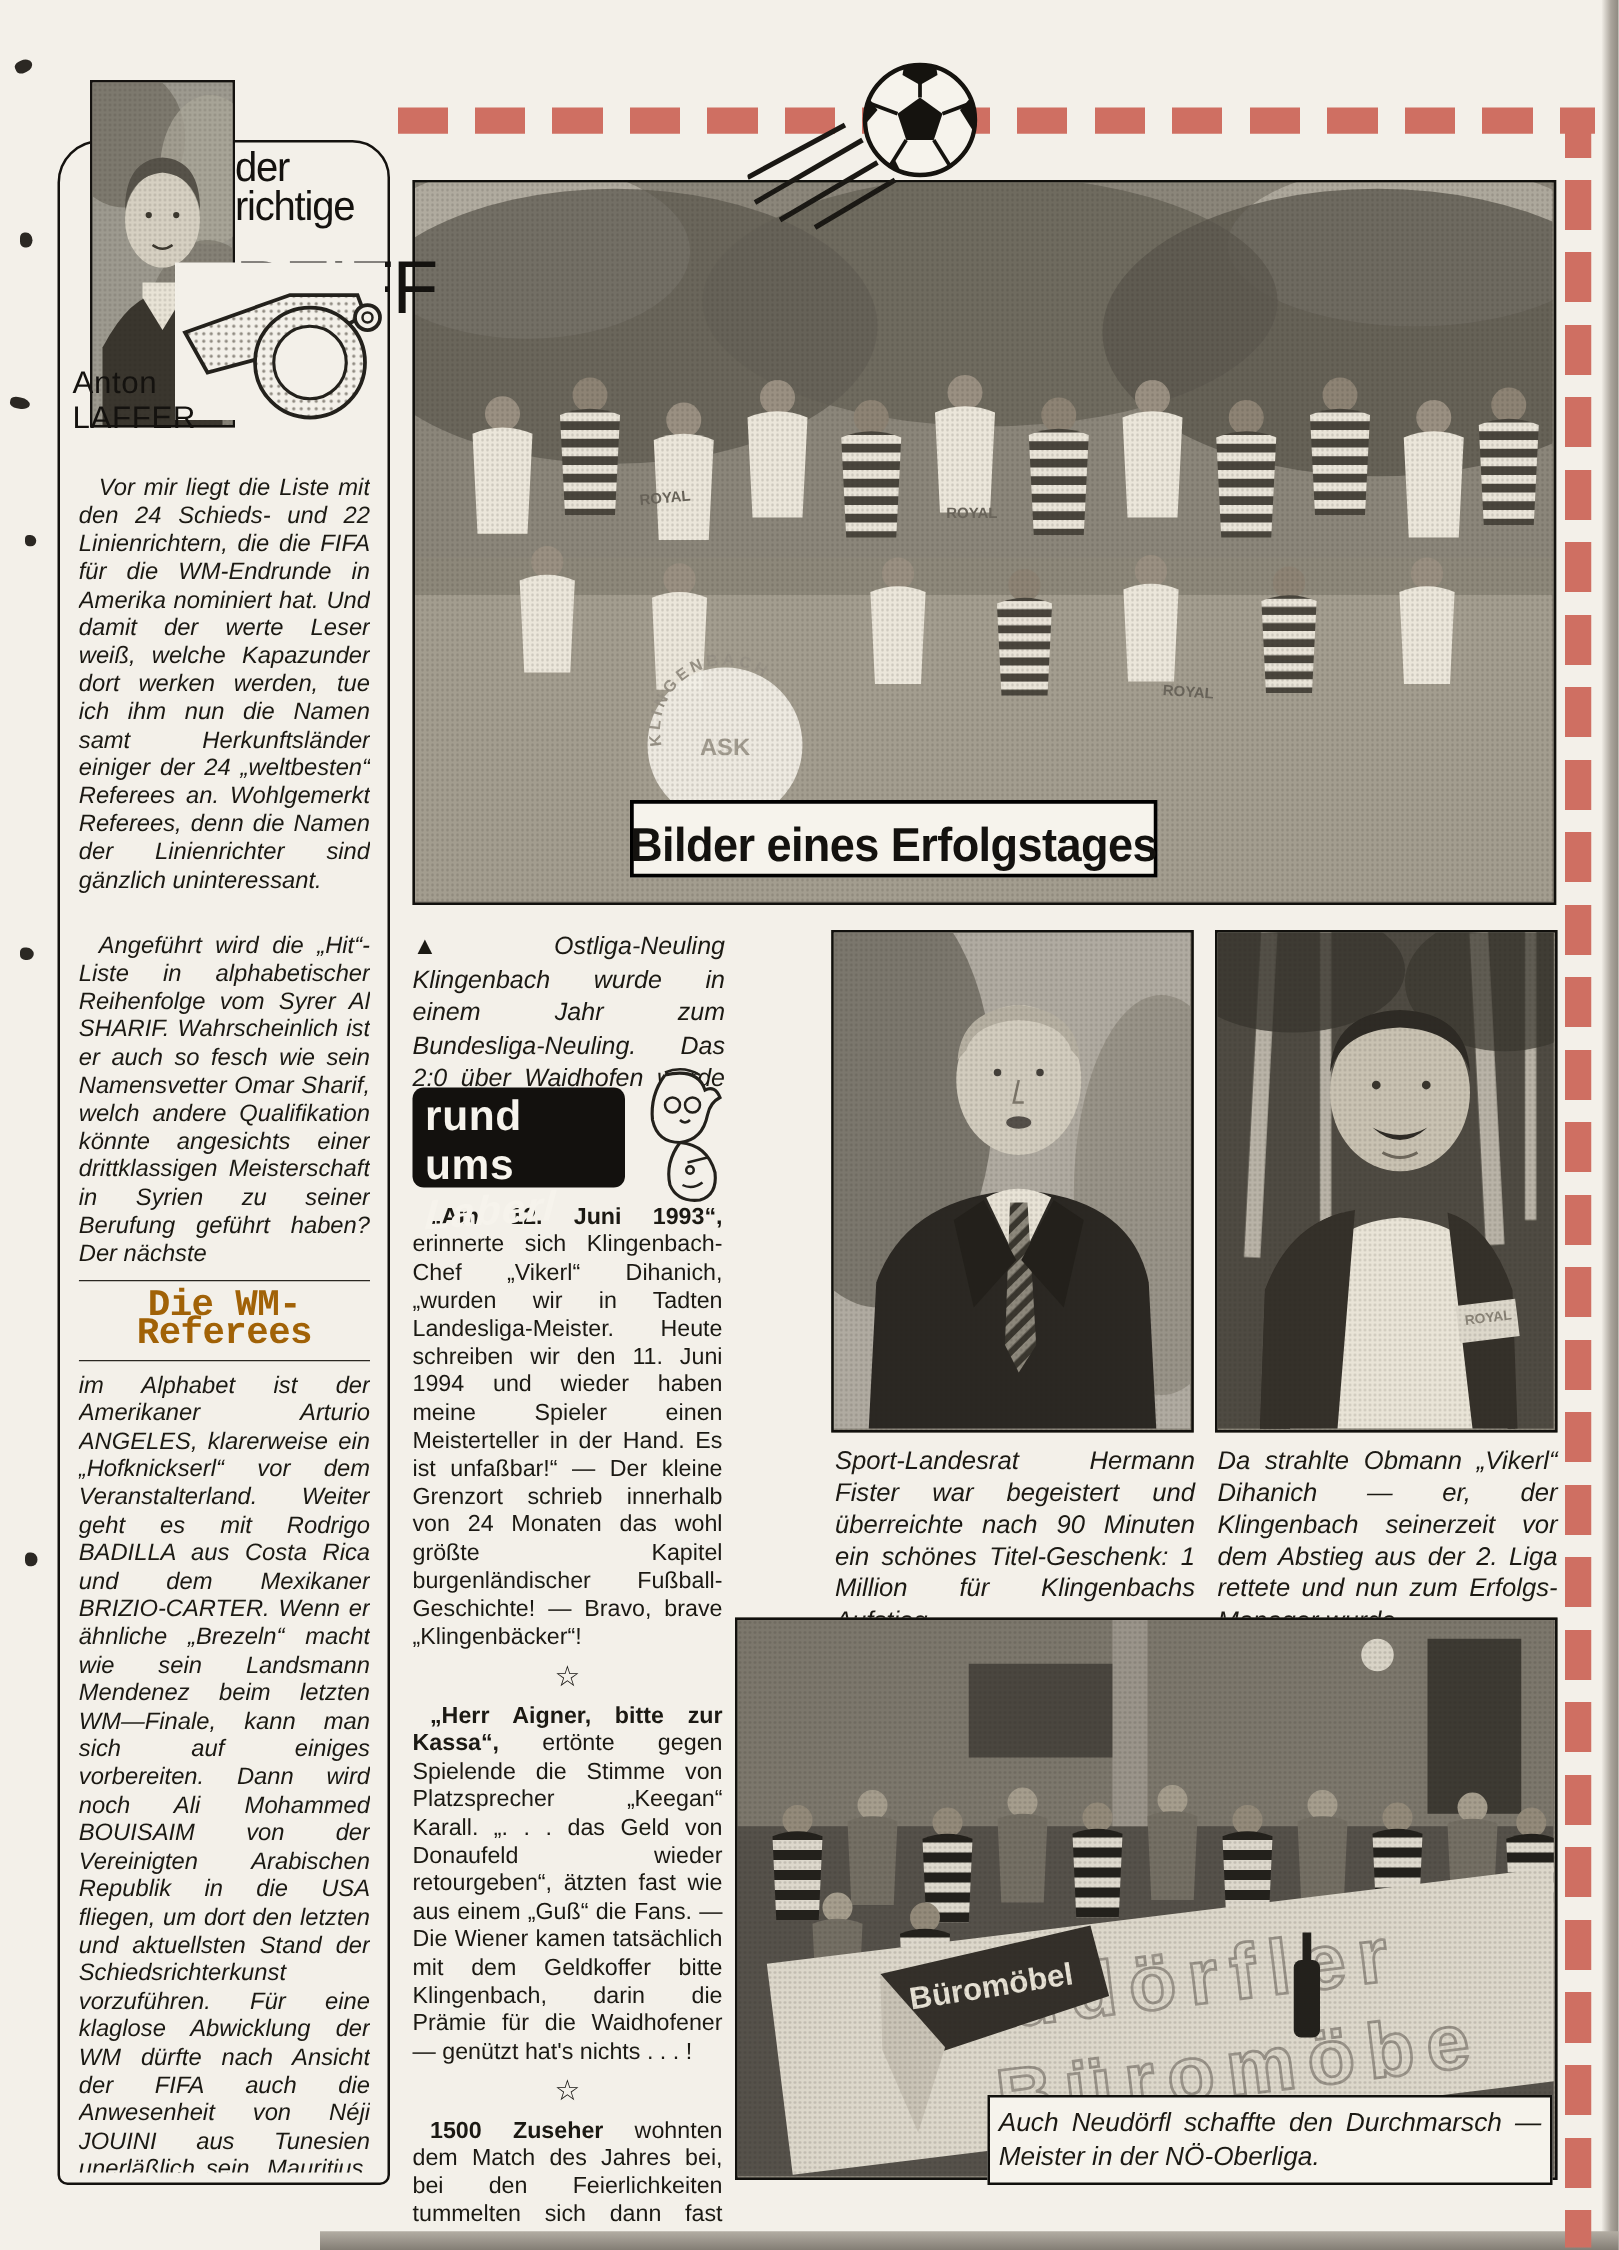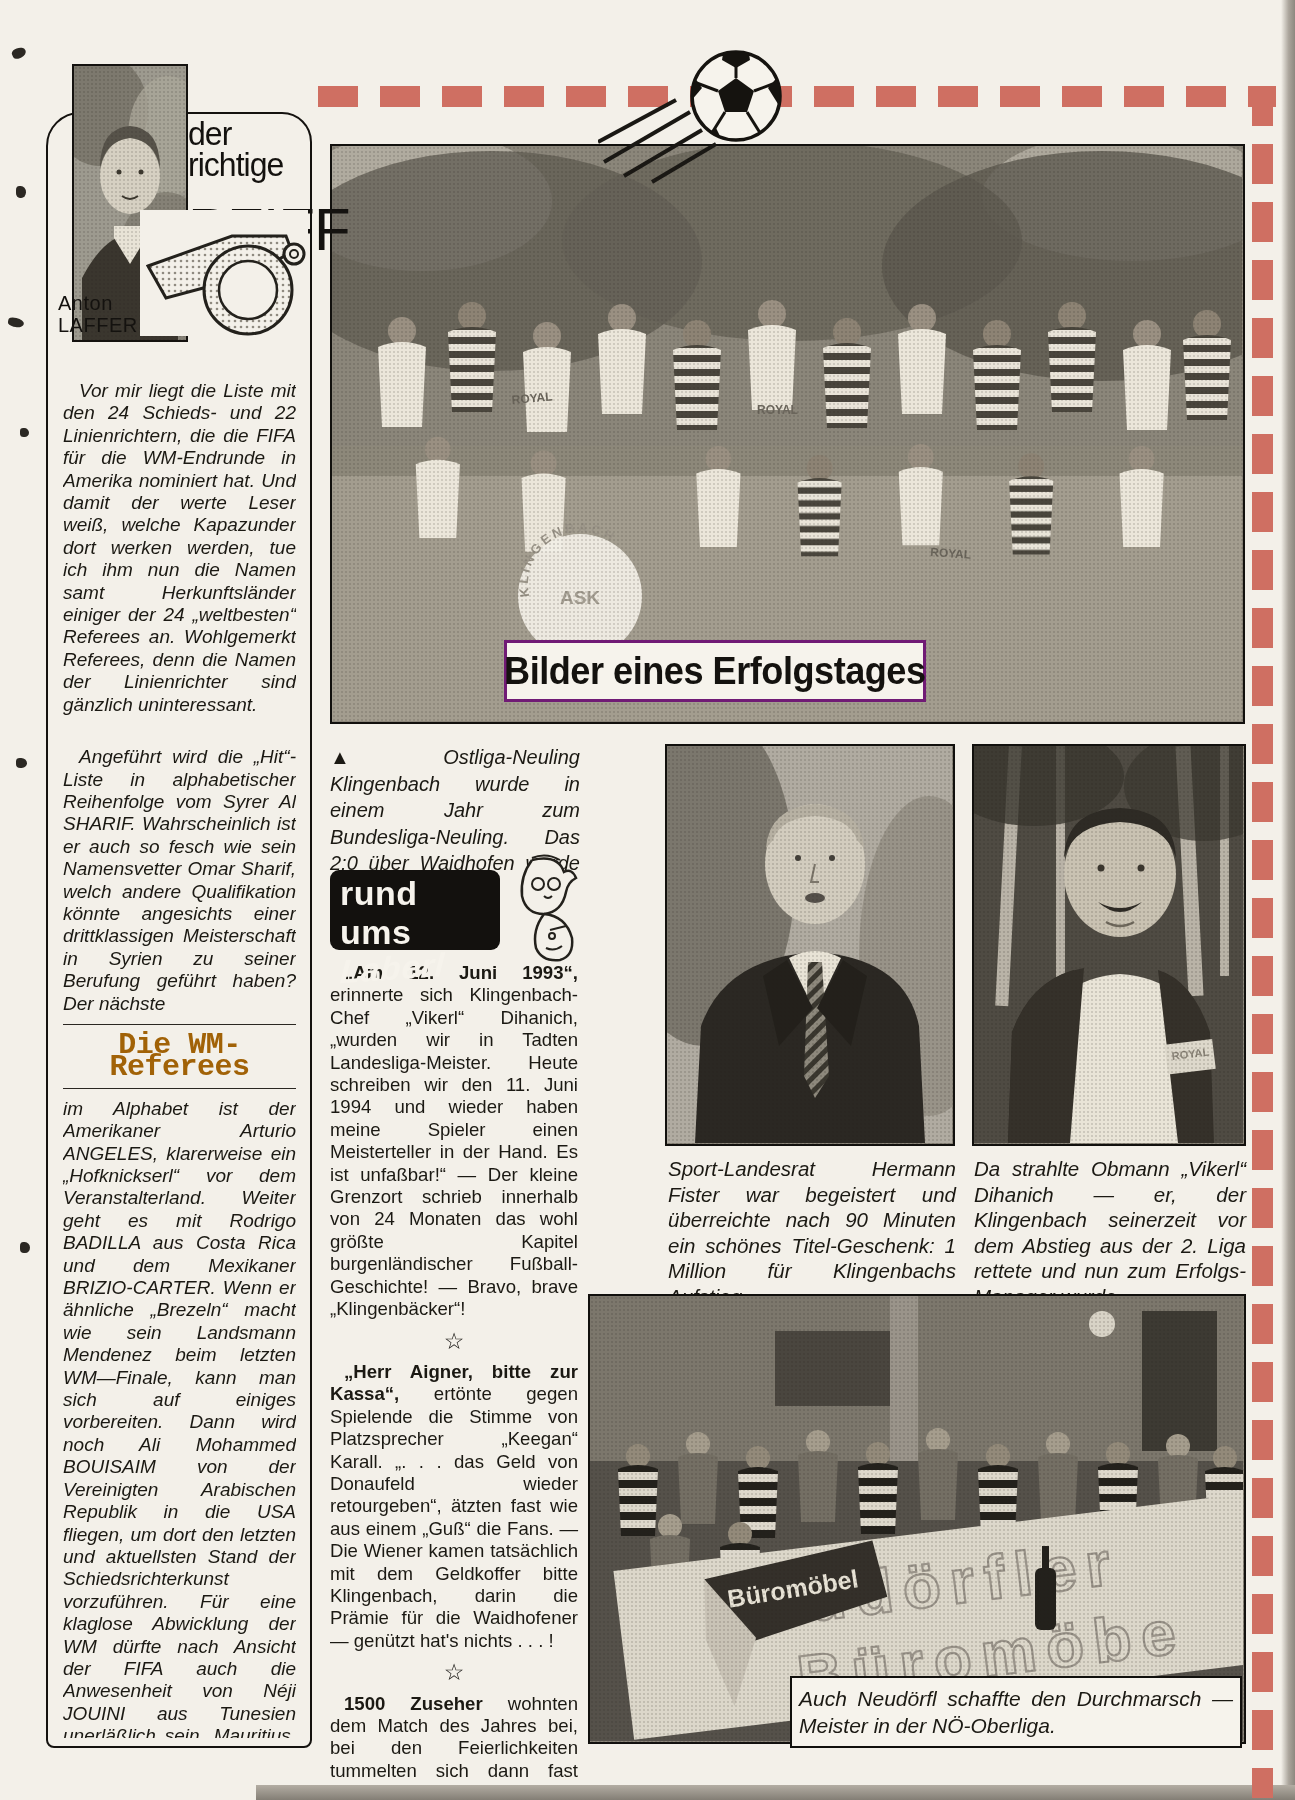--- a/index.html
+++ b/index.html
@@ -13,33 +13,33 @@
   
   .dash-h{left:318px;top:86px;width:958px;height:21px;background:repeating-linear-gradient(90deg,#cf6f62 0 40px,rgba(0,0,0,0) 40px 62px);z-index:1;}
   .dash-v{left:1252px;top:86px;width:21px;height:1712px;background:repeating-linear-gradient(180deg,#cf6f62 0 40px,rgba(0,0,0,0) 40px 58px);z-index:1;}
   
   .pfiff-box{left:46px;top:112px;width:262px;height:1632px;border:2.5px solid #14120f;border-radius:34px 30px 8px 8px;}
   .laffer-photo{left:72px;top:64px;width:112px;height:274px;border:2px solid #14120f;background:#9d9a8f;z-index:3;}
   .pfiff-title{left:188px;top:118px;width:122px;color:#14120f;font-weight:400;line-height:.95;z-index:3;}
   .pfiff-title .t1,.pfiff-title .t2{font-size:33px;letter-spacing:-1px;display:block;transform:scaleX(.97);transform-origin:left;}
   .pfiff-title .t3{font-size:60px;letter-spacing:-1px;display:block;margin-top:20px;}
   .whistle{left:136px;top:192px;width:176px;height:148px;z-index:3;}
-  .anton{left:58px;top:292px;width:120px;font-size:20px;line-height:1.12;color:#14120f;letter-spacing:.5px;z-index:3;}
+  .anton{left:58px;top:292px;width:120px;font-size:25px;line-height:1.12;color:#14120f;letter-spacing:.5px;z-index:3;}
   .pfiff-text{left:63px;top:350px;width:233px;height:1388px;overflow:hidden;font-style:italic;font-size:19px;line-height:22.4px;color:#1b1913;text-align:justify;}
   .pfiff-text p{margin:0 0 3px 0;}
   .pfiff-text p.ind{text-indent:16px;margin-top:30px;}
   .wm-rule{border:0;border-top:1.6px solid #2a2722;margin:9px 0;}
   .wm-head{font-style:normal;font-weight:800;font-size:30px;letter-spacing:-.5px;color:#a16207;text-align:center;margin:2px 0;font-family:Liberation Mono, monospace;}
   
   .photo{border:2.5px solid #11100d;box-sizing:border-box;background:#8b867a;z-index:2;}
   .photo svg{display:block;}
   .halftone:after{content:"";position:absolute;inset:0;background-image:radial-gradient(rgba(35,30,24,.14) 1px,transparent 1.2px);background-size:4px 4px;pointer-events:none;}
   .team-photo{left:330px;top:144px;width:915px;height:580px;}
   .ball-svg{left:598px;top:44px;width:200px;height:140px;z-index:5;}
-  .headline-box{left:504px;top:640px;width:422px;height:62px;background:#f6f3ec;border:3px solid #701a75;display:flex;align-items:center;justify-content:center;z-index:6;box-sizing:border-box;}
+  .headline-box{left:504px;top:640px;width:422px;height:62px;background:#f6f3ec;border:3px solid #000000;display:flex;align-items:flex-end;justify-content:center;z-index:6;box-sizing:border-box;}
   .headline-box span{font-size:38px;font-weight:900;letter-spacing:-.5px;color:#14120f;transform:scaleX(.95);white-space:nowrap;}
   .cap{font-style:italic;color:#1b1913;text-align:justify;}
   .team-cap{left:330px;top:744px;width:250px;font-size:20px;line-height:26.5px;}
   
   .logo-box{left:330px;top:870px;width:170px;height:80px;background:#13110e;border-radius:9px;color:#f6f3ec;padding:4px 10px;box-sizing:border-box;z-index:2;}
   .logo-box .l1{font-size:34px;font-weight:800;letter-spacing:.5px;display:block;}
   .logo-box .l2{font-size:33px;font-weight:bold;font-style:italic;display:block;transform:rotate(-4deg) skewX(-8deg);margin-top:-4px;letter-spacing:1px;}
   .cartoon{left:502px;top:852px;width:82px;height:112px;}
   
   .mid-col{left:330px;top:962px;width:248px;font-size:18.6px;line-height:22.4px;color:#1b1913;text-align:justify;}

